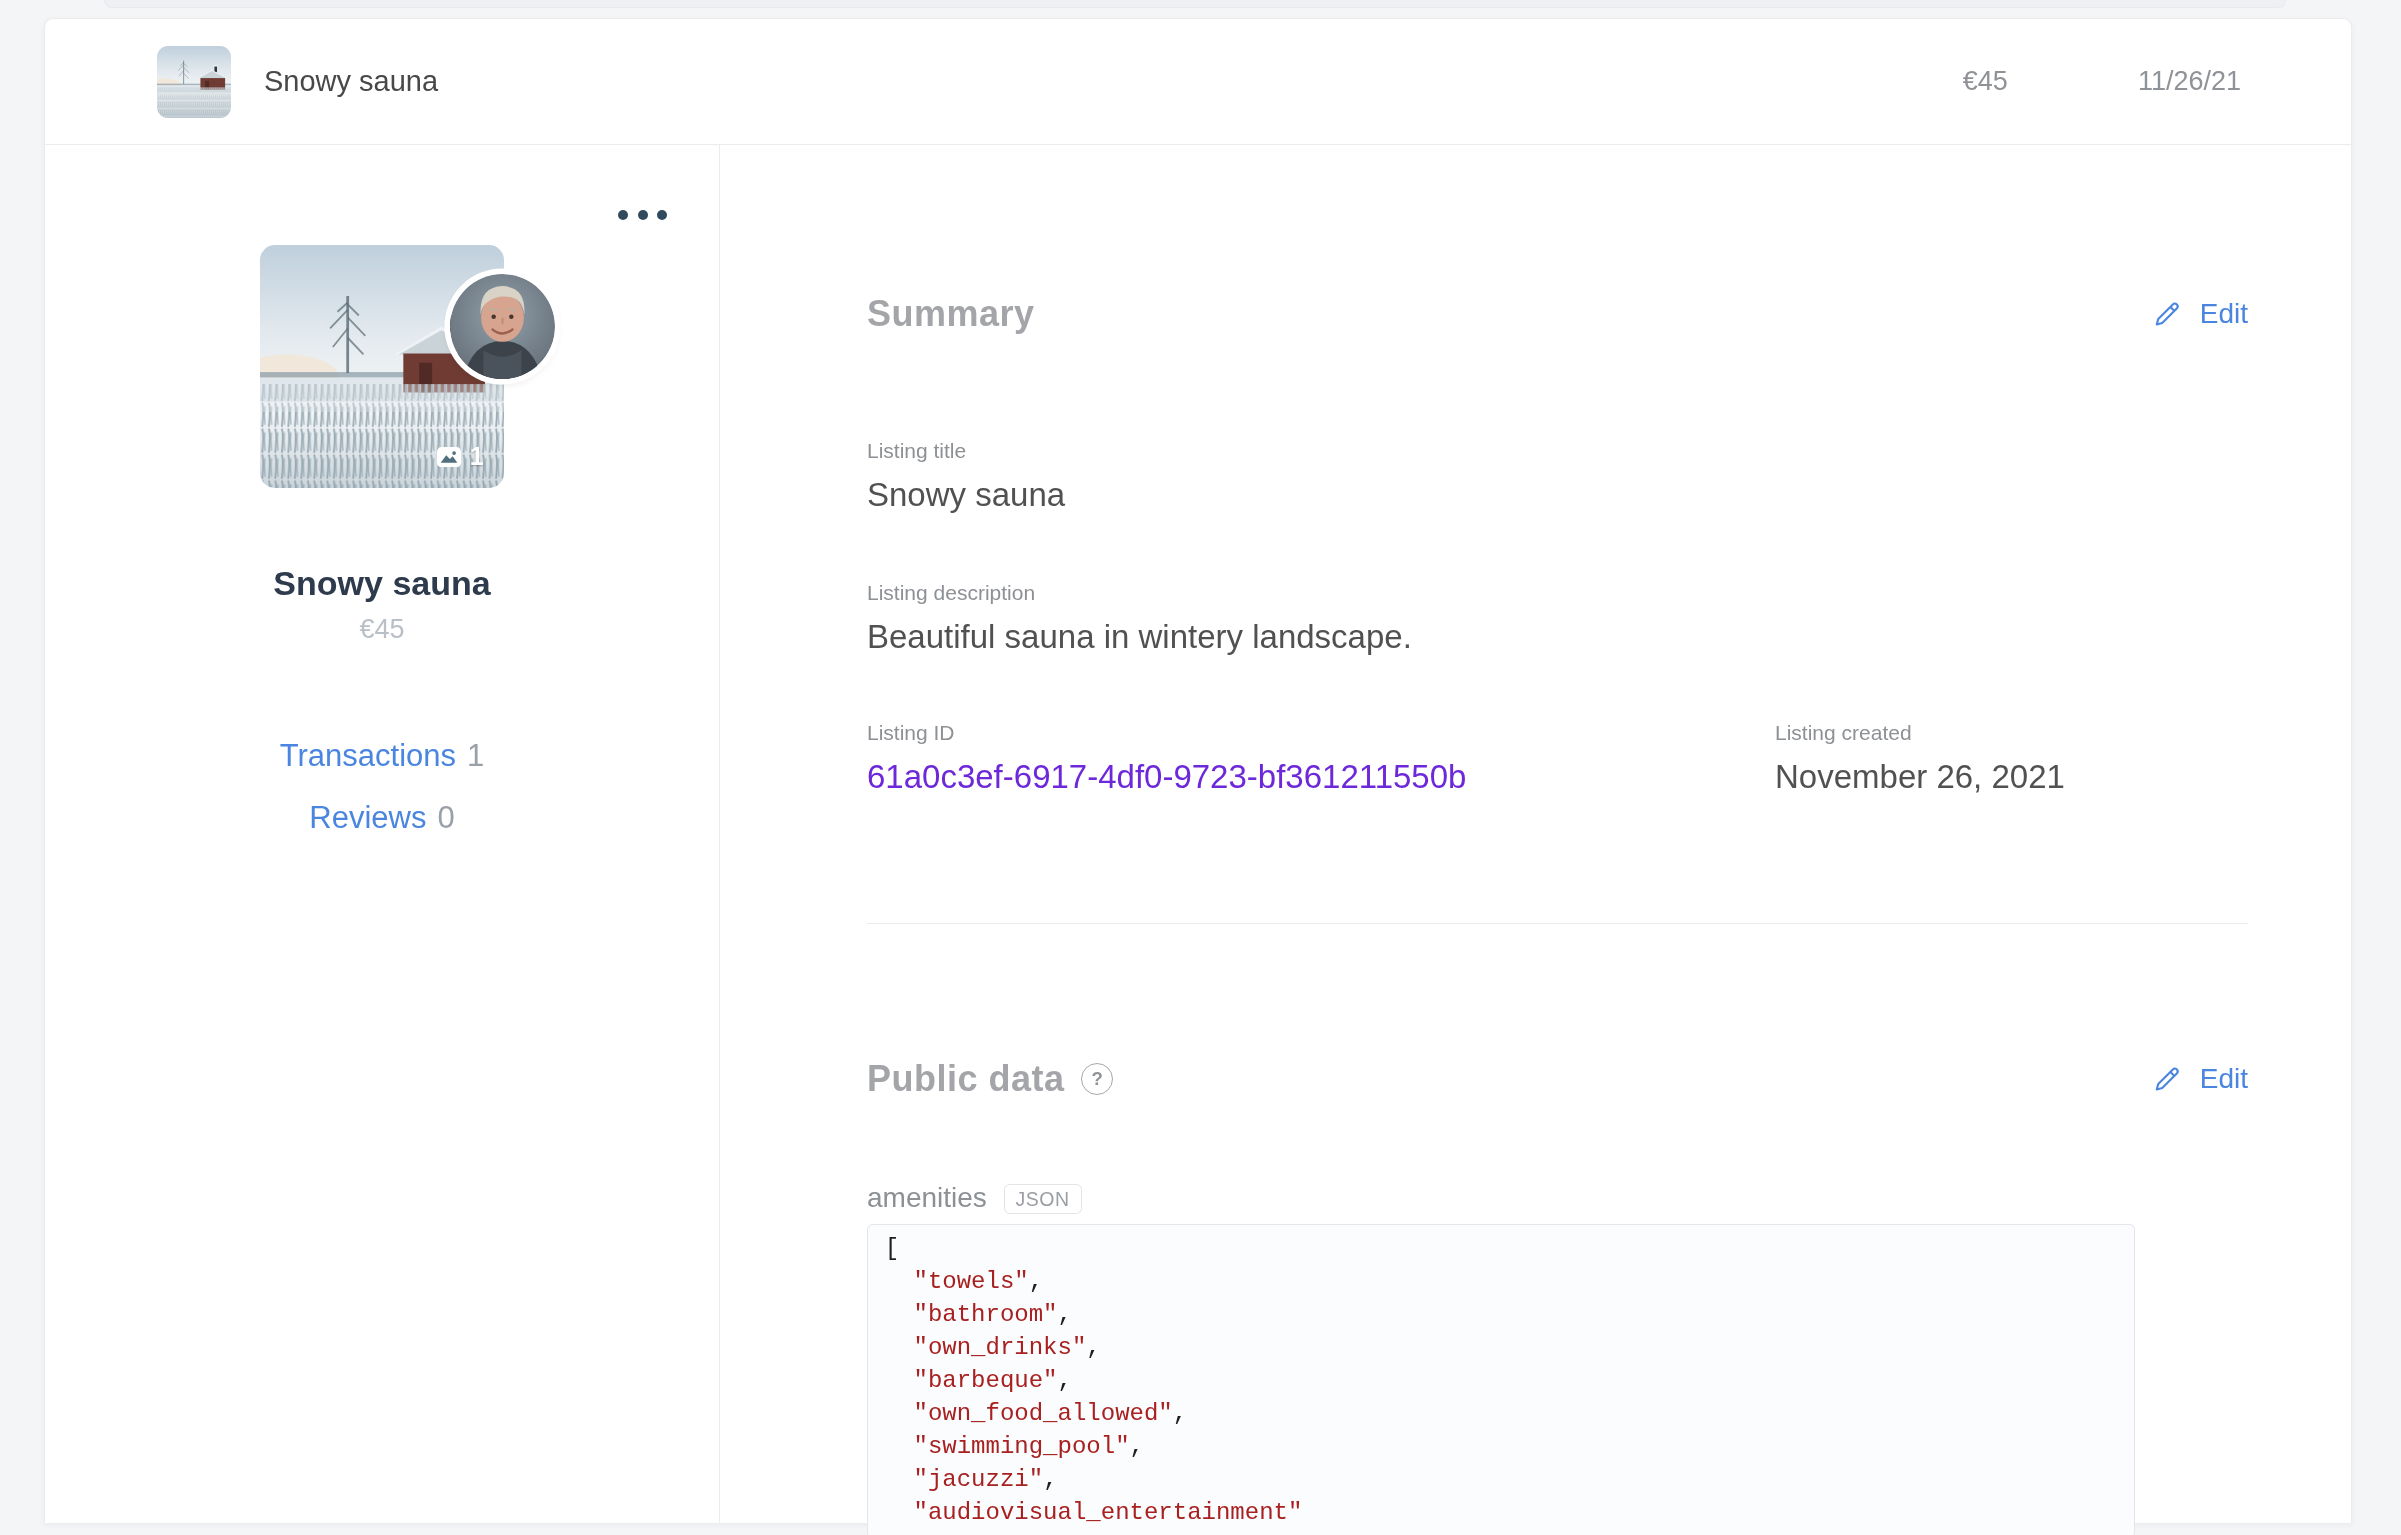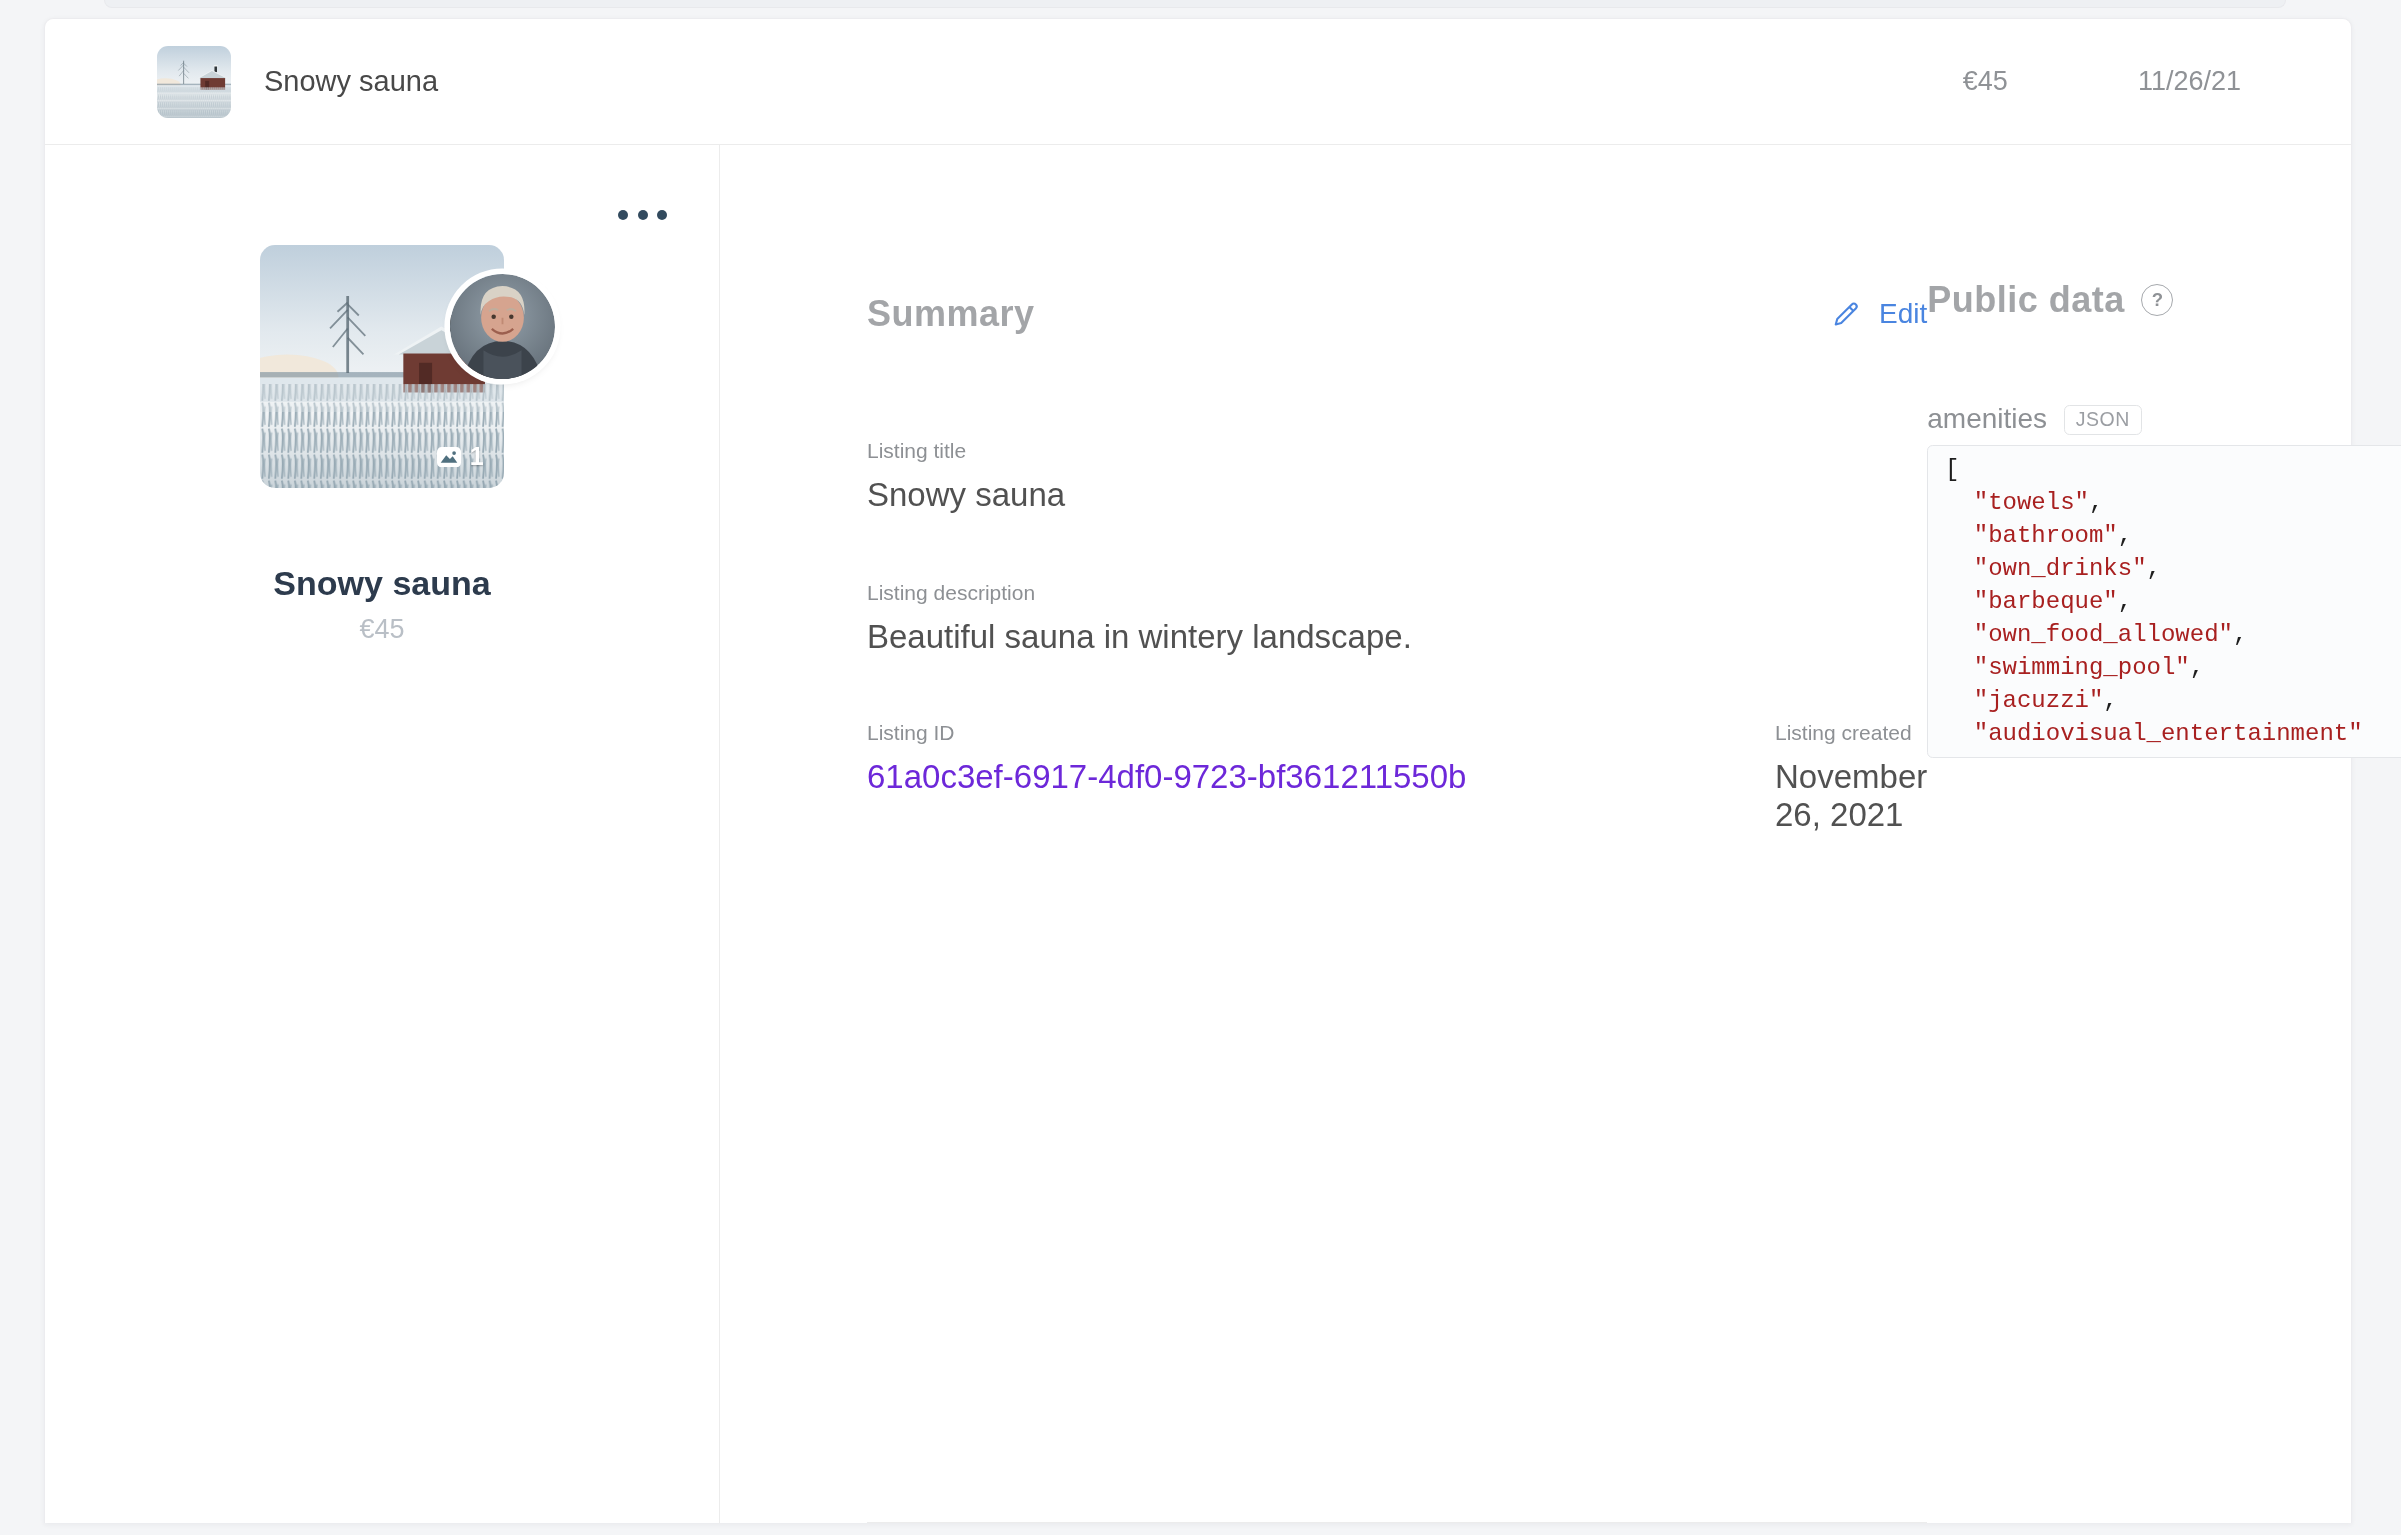--- a/index.html
+++ b/index.html
@@ -30,21 +30,21 @@
   .avatar{position:absolute;left:190px;top:29px;width:105px;height:105px;border-radius:50%;
           box-shadow:0 0 0 5.6px #fff,0 3.7px 9.3px rgba(0,0,0,.15);overflow:hidden;cursor:pointer}
   .count-badge{position:absolute;right:20.4px;bottom:16.7px;display:flex;align-items:center;gap:8.4px;
                color:#fff;font-size:25px;font-weight:600;text-shadow:0 0.9px 1.9px rgba(0,0,0,.3)}
   .side-title{margin:76px 0 0;font-size:34px;font-weight:700;color:#2d3b4d}
   .side-price{margin-top:11px;font-size:27px;color:#b9bfc6}
   .side-links{margin-top:93px;display:flex;flex-direction:column;align-items:center;gap:26px}
   .side-link{font-size:31px;color:#4a85e0;text-decoration:none;cursor:pointer}
   .side-link .count{color:#99a0a7;margin-left:11px}
   
-  .content{flex:1;padding:0 103px 0 147px;display:flex;min-width:0}
+  .content{flex:1;padding:0 103px 0 147px;display:flex;flex-direction:column;min-width:0}
   .section-summary{padding-top:124px;padding-bottom:127px;border-bottom:0.9px solid #ececec}
   .section-public{padding-top:110px}
   .sec-head{display:flex;align-items:center}
   .sec-title{font-size:36px;font-weight:700;color:#a3a5a8;letter-spacing:0.5px}
   .help-circle{margin-left:16.7px;width:32px;height:32px;border:1.9px solid #a6a9ad;border-radius:50%;
                display:inline-flex;align-items:center;justify-content:center;font-size:18.6px;
                font-weight:700;color:#8f9296;cursor:pointer;box-sizing:border-box}
   .edit-btn{margin-left:auto;display:flex;align-items:center;gap:19px;color:#4a85e0;font-size:28px;
             font-weight:500;background:none;border:none;cursor:pointer;padding:0}
   .edit-btn svg{width:28px;height:28px}
@@ -165,20 +165,28 @@
             <path d="M4 17 L10 9 L14 13 L17 10 L22 17 Z" fill="#50707f"></path>
             <circle cx="18.5" cy="6.5" r="2" fill="#50707f"></circle>
           </svg>
           <span>1</span>
         </div>
       </div>
 
       <h2 class="side-title">Snowy sauna</h2>
       <div class="side-price">€45</div>
 
+      <nav class="side-links">
+        <a class="side-link">
+          <span>Transactions</span><span class="count">1</span>
+        </a>
+        <a class="side-link">
+          <span>Reviews</span><span class="count">0</span>
+        </a>
+      </nav>
     </aside>
 
     <main class="content">
 
       <section class="section-summary">
         <div class="sec-head">
           <h1 class="sec-title">Summary</h1>
           <button class="edit-btn">
             <svg viewBox="0 0 24 24">
               <path d="M3.2 21l1.3-4.7L17 3.8a2.4 2.4 0 013.4 3.4L7.9 19.7 3.2 21z" fill="none" stroke="currentColor" stroke-width="1.8" stroke-linejoin="round"></path>

